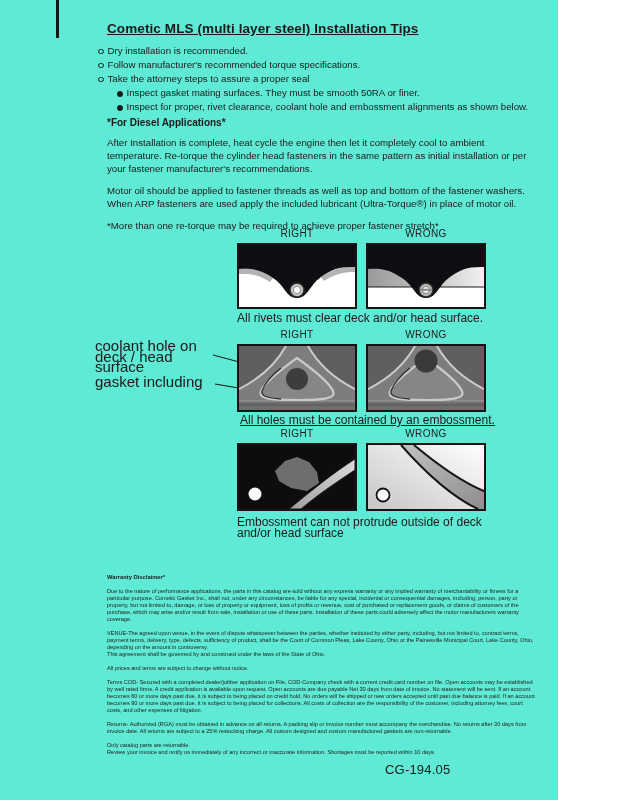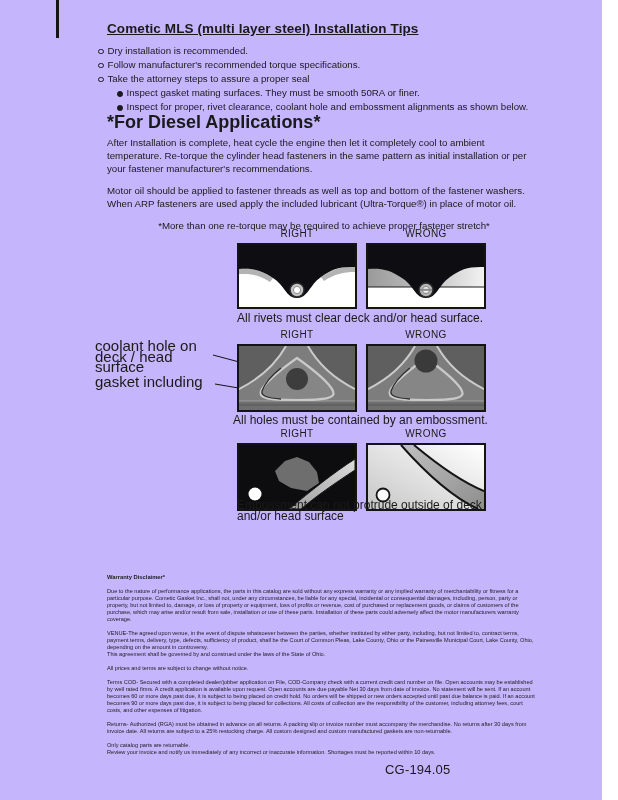--- a/index.html
+++ b/index.html
@@ -1,39 +1,39 @@
 <!DOCTYPE html>
 <html><head>
 <meta charset="utf-8">
 <style>
   html,body { margin:0; padding:0; background:#ffffff; }
   .page {
-    position:relative; width:558px; height:800px; background:#c4b5fd;
-    font-family:"Liberation Sans", sans-serif; color:#1a1a1a; overflow:hidden;padding-left:44px;
+    position:relative; width:558px; height:800px; background:#5eead4;
+    font-family:"Liberation Sans", sans-serif; color:#1a1a1a; overflow:hidden;
   }
   .corner-mark { position:absolute; left:56px; top:0; width:3px; height:38px; background:#141414; }
 
   .doc-title {
     position:absolute; left:107px; top:21px; font-size:13.5px; font-weight:bold;
     text-decoration:underline; letter-spacing:.1px; white-space:nowrap;
   }
 
   .bullet-list { position:absolute; left:98px; top:44px; width:460px; }
   .bullet-row { display:flex; align-items:flex-start; line-height:14px; font-size:9.7px; }
   .bullet-row .ring {
     flex:none; width:3.5px; height:3.5px; border:1px solid #1a1a1a; border-radius:50%;
     margin:4.5px 4px 0 0; background:transparent;
   }
   .bullet-row.sub { margin-left:19px; }
   .bullet-row.sub .ring { background:#1a1a1a; width:3.5px; height:3.5px; margin-top:5px; }
 
   .diesel { position:absolute; left:107px; top:116px; width:434px; font-size:9.7px; line-height:13px; }
-  .diesel h2 { margin:0 0 7px 0; font-size:18px; line-height:13px; }
+  .diesel h2 { margin:0 0 7px 0; font-size:10px; line-height:13px; }
   .diesel p { margin:0 0 9px 0; }
-  .diesel .note { margin-bottom:16px;text-align:center; }
+  .diesel .note { margin-bottom:16px; }
 
   .dg-label { position:absolute; width:120px; text-align:center; font-size:10px; letter-spacing:.4px; }
   .dg-box { position:absolute; width:116px; border:2px solid #141414; background:#fff; font-size:0; }
   .dg-caption { position:absolute; font-size:12px; line-height:11px; white-space:nowrap; }
 
   .ann { position:absolute; left:95px; width:116px; font-size:15px; line-height:10.5px; }
   .ann-lines { position:absolute; left:212px; top:351px; }
 
   .legal { position:absolute; left:107px; top:574px; width:428px; font-size:5.6px; line-height:7px; color:#222; }
   .legal .lh { font-weight:bold; font-size:5.8px; margin:0 0 7px 0; }
@@ -157,21 +157,21 @@
       <path d="M69,0 C78,16 94,32 116,43" stroke="#cbcbcb" stroke-width="2" fill="none"></path>
       <rect x="0" y="55" width="116" height="9" fill="#6e6e6e"></rect>
       <line x1="0" y1="55" x2="116" y2="55" stroke="#a0a0a0" stroke-width="1"></line>
       <line x1="0" y1="59" x2="116" y2="59" stroke="#575757" stroke-width="1"></line>
       <path d="M58,12 C72,22 90,36 94,45 C97,52 88,54 58,54 C28,54 19,52 22,45 C26,36 44,22 58,12 Z" fill="#868686" stroke="#c9c9c9" stroke-width="2.2"></path>
       <path d="M42,22 C33,29 26,37 23,45 C22,50 28,52 42,53" stroke="#2b2b2b" stroke-width="1.3" fill="none"></path>
       <circle cx="58" cy="15" r="11.5" fill="#3a3a3a"></circle>
     </svg>
   </div>
 
-  <div class="dg-caption" style="left:233px; top:415px;">All holes must be contained by an embossment.</div>
+  <div class="dg-caption" style="left:240px; top:415px;text-decoration:underline;">All holes must be contained by an embossment.</div>
 
   <div class="dg-label" style="left:237px; top:428px;">RIGHT</div>
   <div class="dg-label" style="left:366px; top:428px;">WRONG</div>
 
   <div class="dg-box" style="left:237px; top:443px; height:64px;">
     <svg width="116" height="64" viewBox="0 0 116 64">
       <defs>
         <linearGradient id="bandGradR3r" x1="0" y1="1" x2="1" y2="0">
           <stop offset="0" stop-color="#9f9f9f"></stop>
           <stop offset="1" stop-color="#dcdcdc"></stop>
@@ -197,21 +197,21 @@
         </linearGradient>
       </defs>
       <rect x="0" y="0" width="116" height="64" fill="url(#bgGradR3w)"></rect>
       <path d="M46,0 C70,20 96,38 116,46 L116,64 L110,64 C84,52 56,26 33,0 Z" fill="url(#bandGradR3w)"></path>
       <path d="M46,0 C70,20 96,38 116,46" stroke="#141414" stroke-width="2" fill="none"></path>
       <path d="M33,0 C56,26 84,52 110,64" stroke="#141414" stroke-width="2" fill="none"></path>
       <circle cx="15" cy="50" r="6.5" fill="#fdfdfd" stroke="#141414" stroke-width="1.8"></circle>
     </svg>
   </div>
 
-  <div class="dg-caption" style="left:237px; top:500px;">
+  <div class="dg-caption" style="left:237px; top:517px;">
     <div>Embossment can not protrude outside of deck</div>
     <div>and/or head surface</div>
   </div>
 
   <div class="legal">
     <div class="lh">Warranty Disclaimer*</div>
     <p>Due to the nature of performance applications, the parts in this catalog are sold without any express warranty or any implied warranty of merchantability or fitness for a particular purpose.  Cometic Gasket Inc., shall not, under any circumstances, be liable for any special, incidental or consequential damages, including, person, party or property, but not limited to, damage, or loss of property or equipment, loss of profits or revenue, cost of purchased or replacement goods, or claims of customers of the purchase, which may arise and/or result from sale, installation or use of these parts.  Installation of these parts could adversely affect the motor manufacturers warranty coverage.</p>
     <p class="tight">VENUE-The agreed upon venue, in the event of dispute whatsoever between the parties, whether instituted by either party, including, but not limited to, contract terms, payment terms, delivery, type, defects, sufficiency of product, shall be the Court of Common Pleas, Lake County, Ohio or the Painesville Municipal Court, Lake County, Ohio, depending on the amount in controversy.</p>
     <p>This agreement shall be governed by and construed under the laws of the State of Ohio.</p>
     <p>All prices and terms are subject to change without notice.</p>

